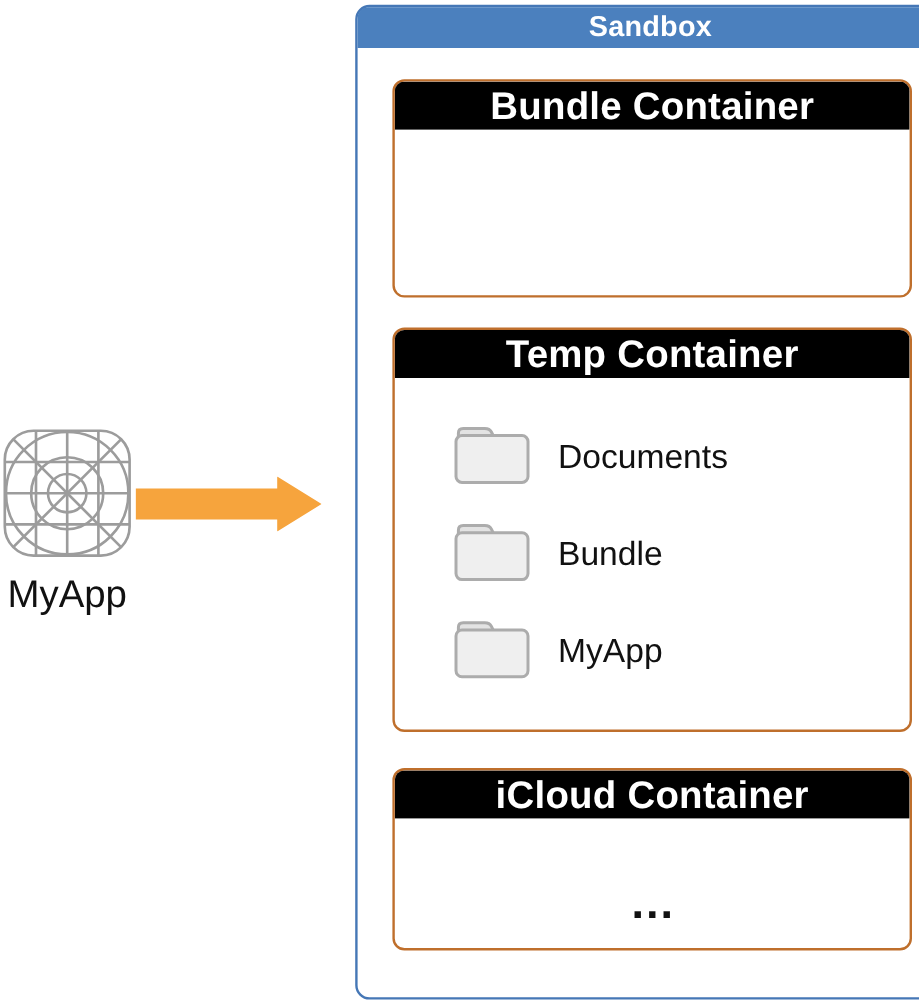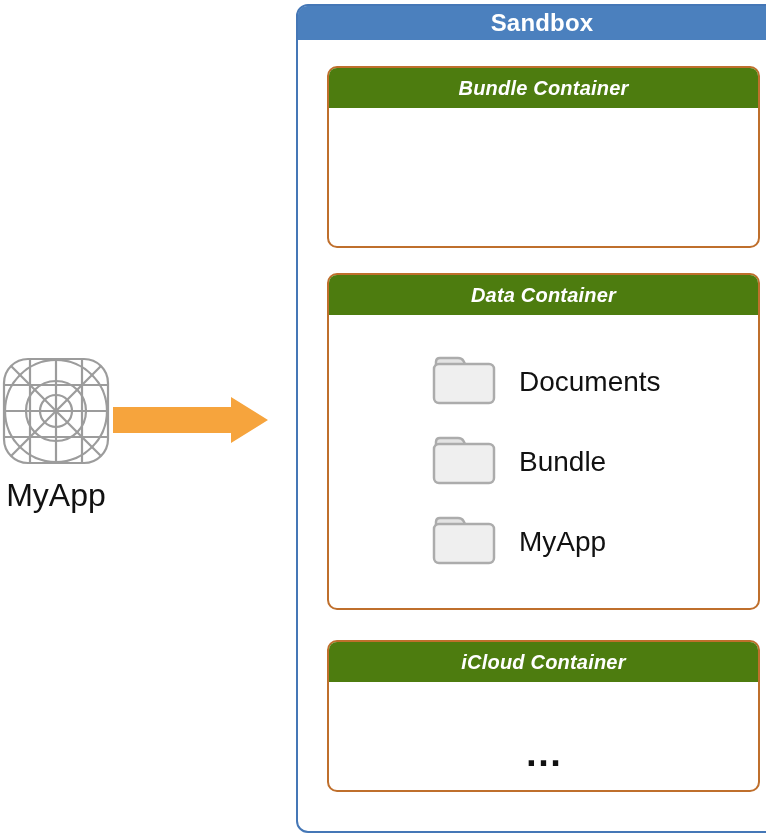--- a/index.html
+++ b/index.html
@@ -36,33 +36,33 @@
   .container {
     position:absolute; left:29px; width:433px; box-sizing:border-box;
     border:2px solid #BF6F2C; border-radius:10px; background:#ffffff;
     display:flex; flex-direction:column; overflow:hidden;
   }
   .container.bundle { top:60px;  height:182px; }
   .container.data   { top:267px; height:337px; }
   .container.icloud { top:634px; height:152px;gap:44px; }
 
   .container-header {
-    flex:0 0 40px; background:#4d7c0f;
+    flex:0 0 40px; background:#000000;
     display:flex; align-items:center; justify-content:center;
-    color:#ffffff; font-weight:bold; font-size:20px; letter-spacing:0.2px;font-style:italic;
+    color:#ffffff; font-weight:bold; font-size:32px; letter-spacing:0.2px;
   }
 
   .bundle-body {
     flex:1; display:flex; align-items:center; justify-content:center; gap:38px;
   }
   .item-label { font-size:28px; color:#111; }
 
   .data-body {
     flex:1; display:flex; flex-direction:column; justify-content:center;
-    gap:23px; padding-left:102px; box-sizing:border-box;
+    gap:23px; padding-left:48px; box-sizing:border-box;
   }
   .folder-row { display:flex; align-items:center; gap:22px; }
 
   .icloud-body {
     flex:1; display:flex; align-items:center; justify-content:center;
   }
   .ellipsis { font-size:38px; font-weight:bold; color:#111; line-height:1; padding-bottom:10px; }
 </style>
 </head>
 <body>
@@ -103,21 +103,21 @@
   </div>
 
   <div class="sandbox">
     <div class="sandbox-header">Sandbox</div>
 
     <div class="container bundle">
       <div class="container-header">Bundle Container</div>
     </div>
 
     <div class="container data">
-      <div class="container-header">Data Container</div>
+      <div class="container-header">Temp Container</div>
       <div class="data-body">
 
         <div class="folder-row">
           <span>
             <svg width="66" height="53" viewBox="0 0 66 53">
               <path d="M5,13 L5,9 Q5,5 9,5 L27,5 Q31,5 32.5,8 L35,13 Z" fill="#E3E3E3" stroke="#ACACAC" stroke-width="2.5"></path>
               <rect x="3" y="11" width="60" height="39" rx="5" fill="#EFEFEF" stroke="#ACACAC" stroke-width="2.5"></rect>
             </svg>
           </span>
           <span class="item-label">Documents</span>

